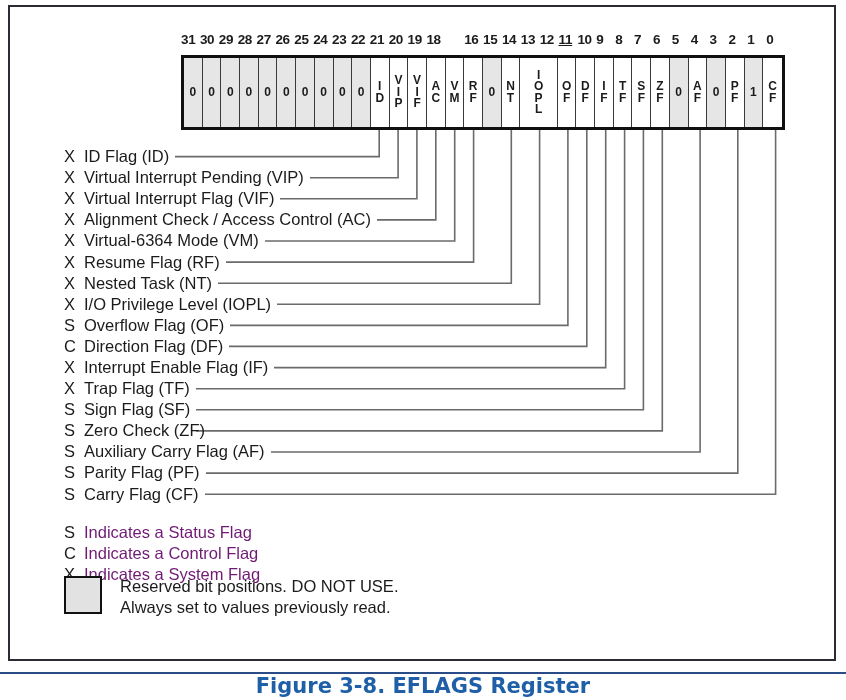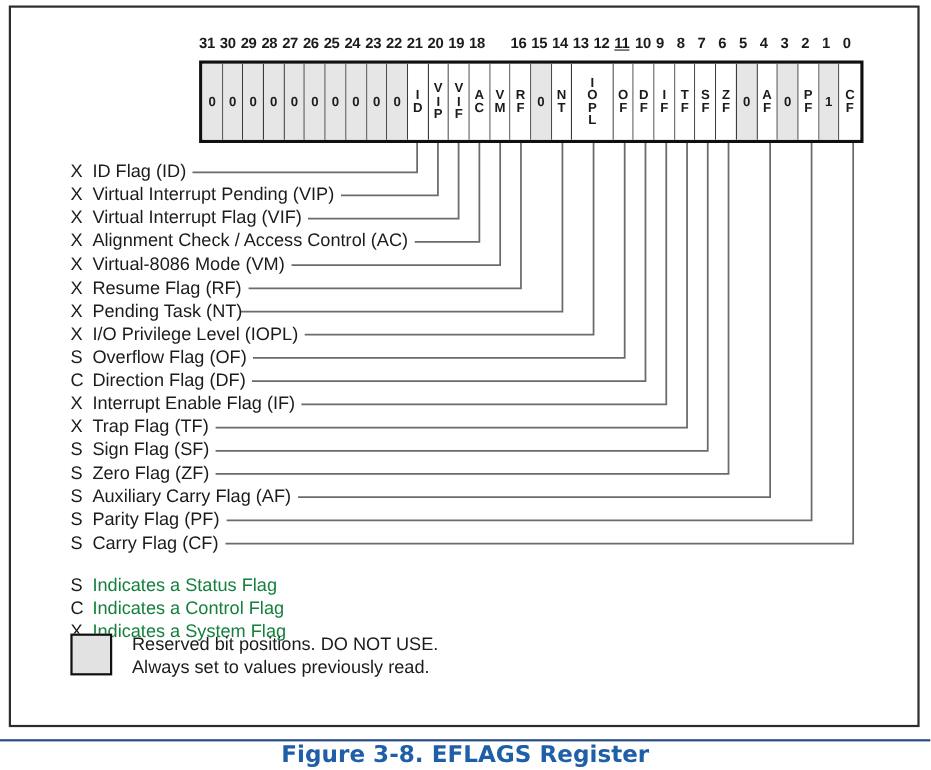--- a/index.html
+++ b/index.html
@@ -107,21 +107,21 @@
     white-space:nowrap;
   }
   .legend-kind{
     width:20px;
     font-size:16.5px;
     color:#1b1b1b;
     flex:0 0 20px;
   }
   .legend-text{
     font-size:16.5px;
-    color:#15803d;
+    color:#701a75;
   }
 
   #legend-reserved{
     position:absolute;
     left:64px; top:576px;
     display:flex;
     align-items:flex-start;
   }
   #reserved-swatch{
     width:38px;height:38px;
@@ -346,29 +346,29 @@
     <div class="flag-row">
       <span class="flag-kind">X</span>
       <span class="flag-label">Virtual Interrupt Flag (VIF)</span>
     </div>
     <div class="flag-row">
       <span class="flag-kind">X</span>
       <span class="flag-label">Alignment Check / Access Control (AC)</span>
     </div>
     <div class="flag-row">
       <span class="flag-kind">X</span>
-      <span class="flag-label">Virtual-8086 Mode (VM)</span>
+      <span class="flag-label">Virtual-6364 Mode (VM)</span>
     </div>
     <div class="flag-row">
       <span class="flag-kind">X</span>
       <span class="flag-label">Resume Flag (RF)</span>
     </div>
     <div class="flag-row">
       <span class="flag-kind">X</span>
-      <span class="flag-label">Pending Task (NT)</span>
+      <span class="flag-label">Nested Task (NT)</span>
     </div>
     <div class="flag-row">
       <span class="flag-kind">X</span>
       <span class="flag-label">I/O Privilege Level (IOPL)</span>
     </div>
     <div class="flag-row">
       <span class="flag-kind">S</span>
       <span class="flag-label">Overflow Flag (OF)</span>
     </div>
     <div class="flag-row">
@@ -382,21 +382,21 @@
     <div class="flag-row">
       <span class="flag-kind">X</span>
       <span class="flag-label">Trap Flag (TF)</span>
     </div>
     <div class="flag-row">
       <span class="flag-kind">S</span>
       <span class="flag-label">Sign Flag (SF)</span>
     </div>
     <div class="flag-row">
       <span class="flag-kind">S</span>
-      <span class="flag-label">Zero Flag (ZF)</span>
+      <span class="flag-label">Zero Check (ZF)</span>
     </div>
     <div class="flag-row">
       <span class="flag-kind">S</span>
       <span class="flag-label">Auxiliary Carry Flag (AF)</span>
     </div>
     <div class="flag-row">
       <span class="flag-kind">S</span>
       <span class="flag-label">Parity Flag (PF)</span>
     </div>
     <div class="flag-row">

